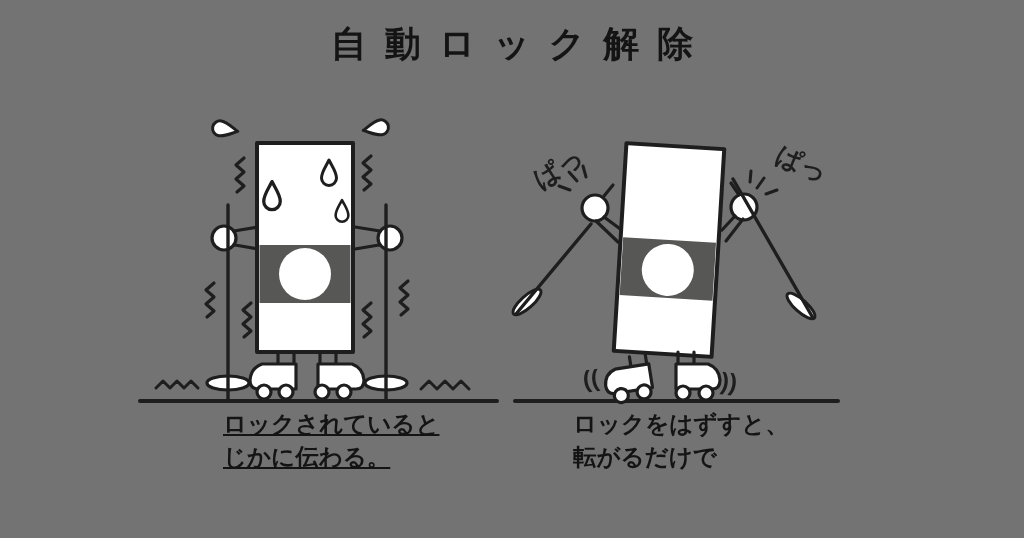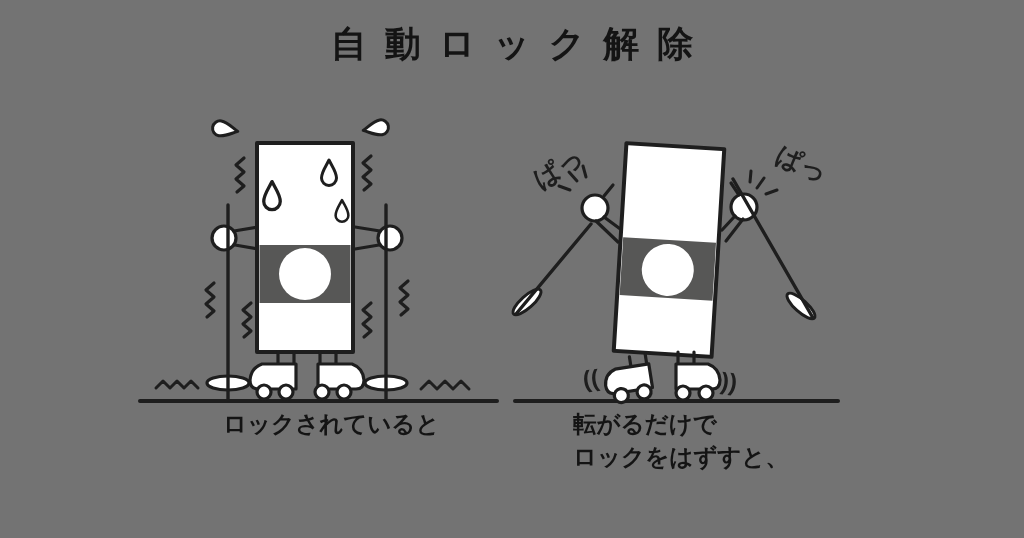--- a/index.html
+++ b/index.html
@@ -9,21 +9,21 @@
   }
   .title{
     position:absolute;top:20px;left:0;width:1024px;margin:0;
     text-align:center;font-size:36px;font-weight:800;color:#141414;
     letter-spacing:0.5em;text-indent:0.5em;white-space:nowrap;
   }
   .caption{
     position:absolute;top:408px;font-size:23.5px;line-height:33px;
     font-weight:700;color:#141414;white-space:nowrap;
   }
-  .caption.left{left:223px;}
+  .caption.left{left:223px;text-decoration:underline;}
   .caption.right{left:573px;}
   svg{position:absolute;left:0;top:0;}
   .ink-stroke{stroke:#1e1e1e;fill:none;stroke-linecap:round;stroke-linejoin:round;}
   .ink-fill{stroke:#1e1e1e;fill:#ffffff;stroke-linecap:round;stroke-linejoin:round;}
   .fx-text{font-family:"Liberation Sans","DejaVu Sans",sans-serif;font-weight:600;fill:#1e1e1e;}
 </style>
 </head>
 <body>
 
 <div class="stage">
@@ -123,19 +123,20 @@
 
       <text class="fx-text" font-size="26" transform="translate(540,189) rotate(-31)">ぱっ</text>
       <text class="fx-text" font-size="26" transform="translate(774,161) rotate(24)">ぱっ</text>
       <text class="fx-text" font-size="24" font-weight="700" transform="translate(584,388) rotate(-8)">((</text>
       <text class="fx-text" font-size="24" font-weight="700" transform="translate(720,389) rotate(8)">))</text>
     </g>
   </svg>
 
   <div class="caption left">
     <div>ロックされていると</div>
+    <div>じかに伝わる。</div>
   </div>
   <div class="caption right">
+    <div>ロックをはずすと、</div>
     <div>転がるだけで</div>
-    <div>ロックをはずすと、</div>
   </div>
 
 </div>
 
 </body></html>

